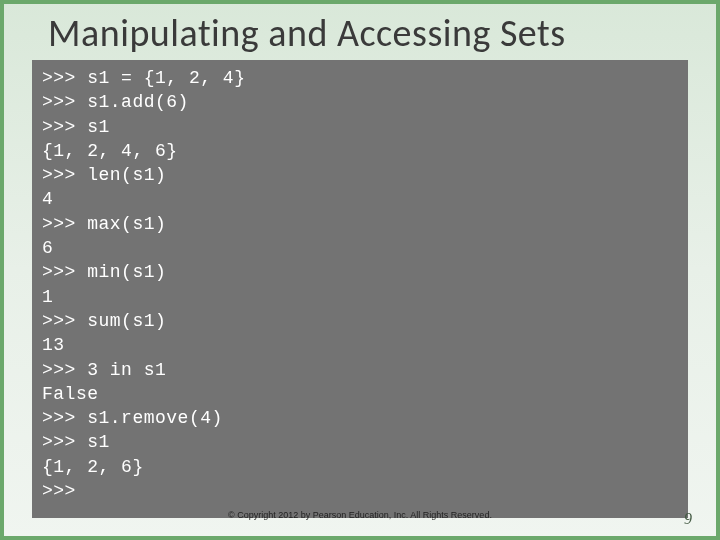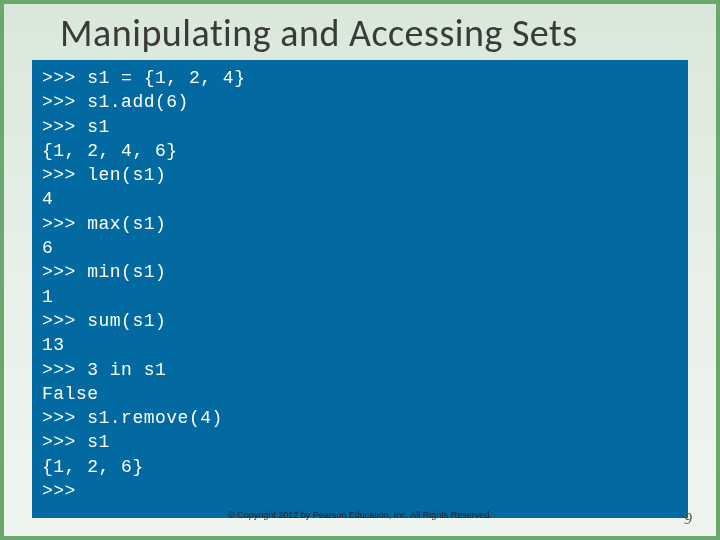--- a/index.html
+++ b/index.html
@@ -8,26 +8,26 @@
     background: linear-gradient(to bottom, #d9e8d9 0%, #e8f0e8 50%, #f0f5f0 100%);
     border: 4px solid #6ba86b;
     position: relative;
     font-family: "Segoe UI", Arial, sans-serif;
   }
   .title {
     font-family: Calibri, "Segoe UI", Arial, sans-serif;
     font-size: 38px;
     color: #3a3a3a;
     text-align: left;
-    padding: 6px 0 4px 56px;
+    padding: 6px 0 4px 44px;
     font-weight: 400;
     letter-spacing: 0.5px;
   }
   .code-block {
-    background: #0369a1;
+    background: #737373;
     color: #fff;
     font-family: "Courier New", Courier, monospace;
     font-size: 18px;
     line-height: 1.35;
     padding: 6px 10px 6px 10px;
     margin: 0 28px 0 28px;
     height: 458px;
     white-space: pre;
     font-weight: 500;
     letter-spacing: 0.5px;

